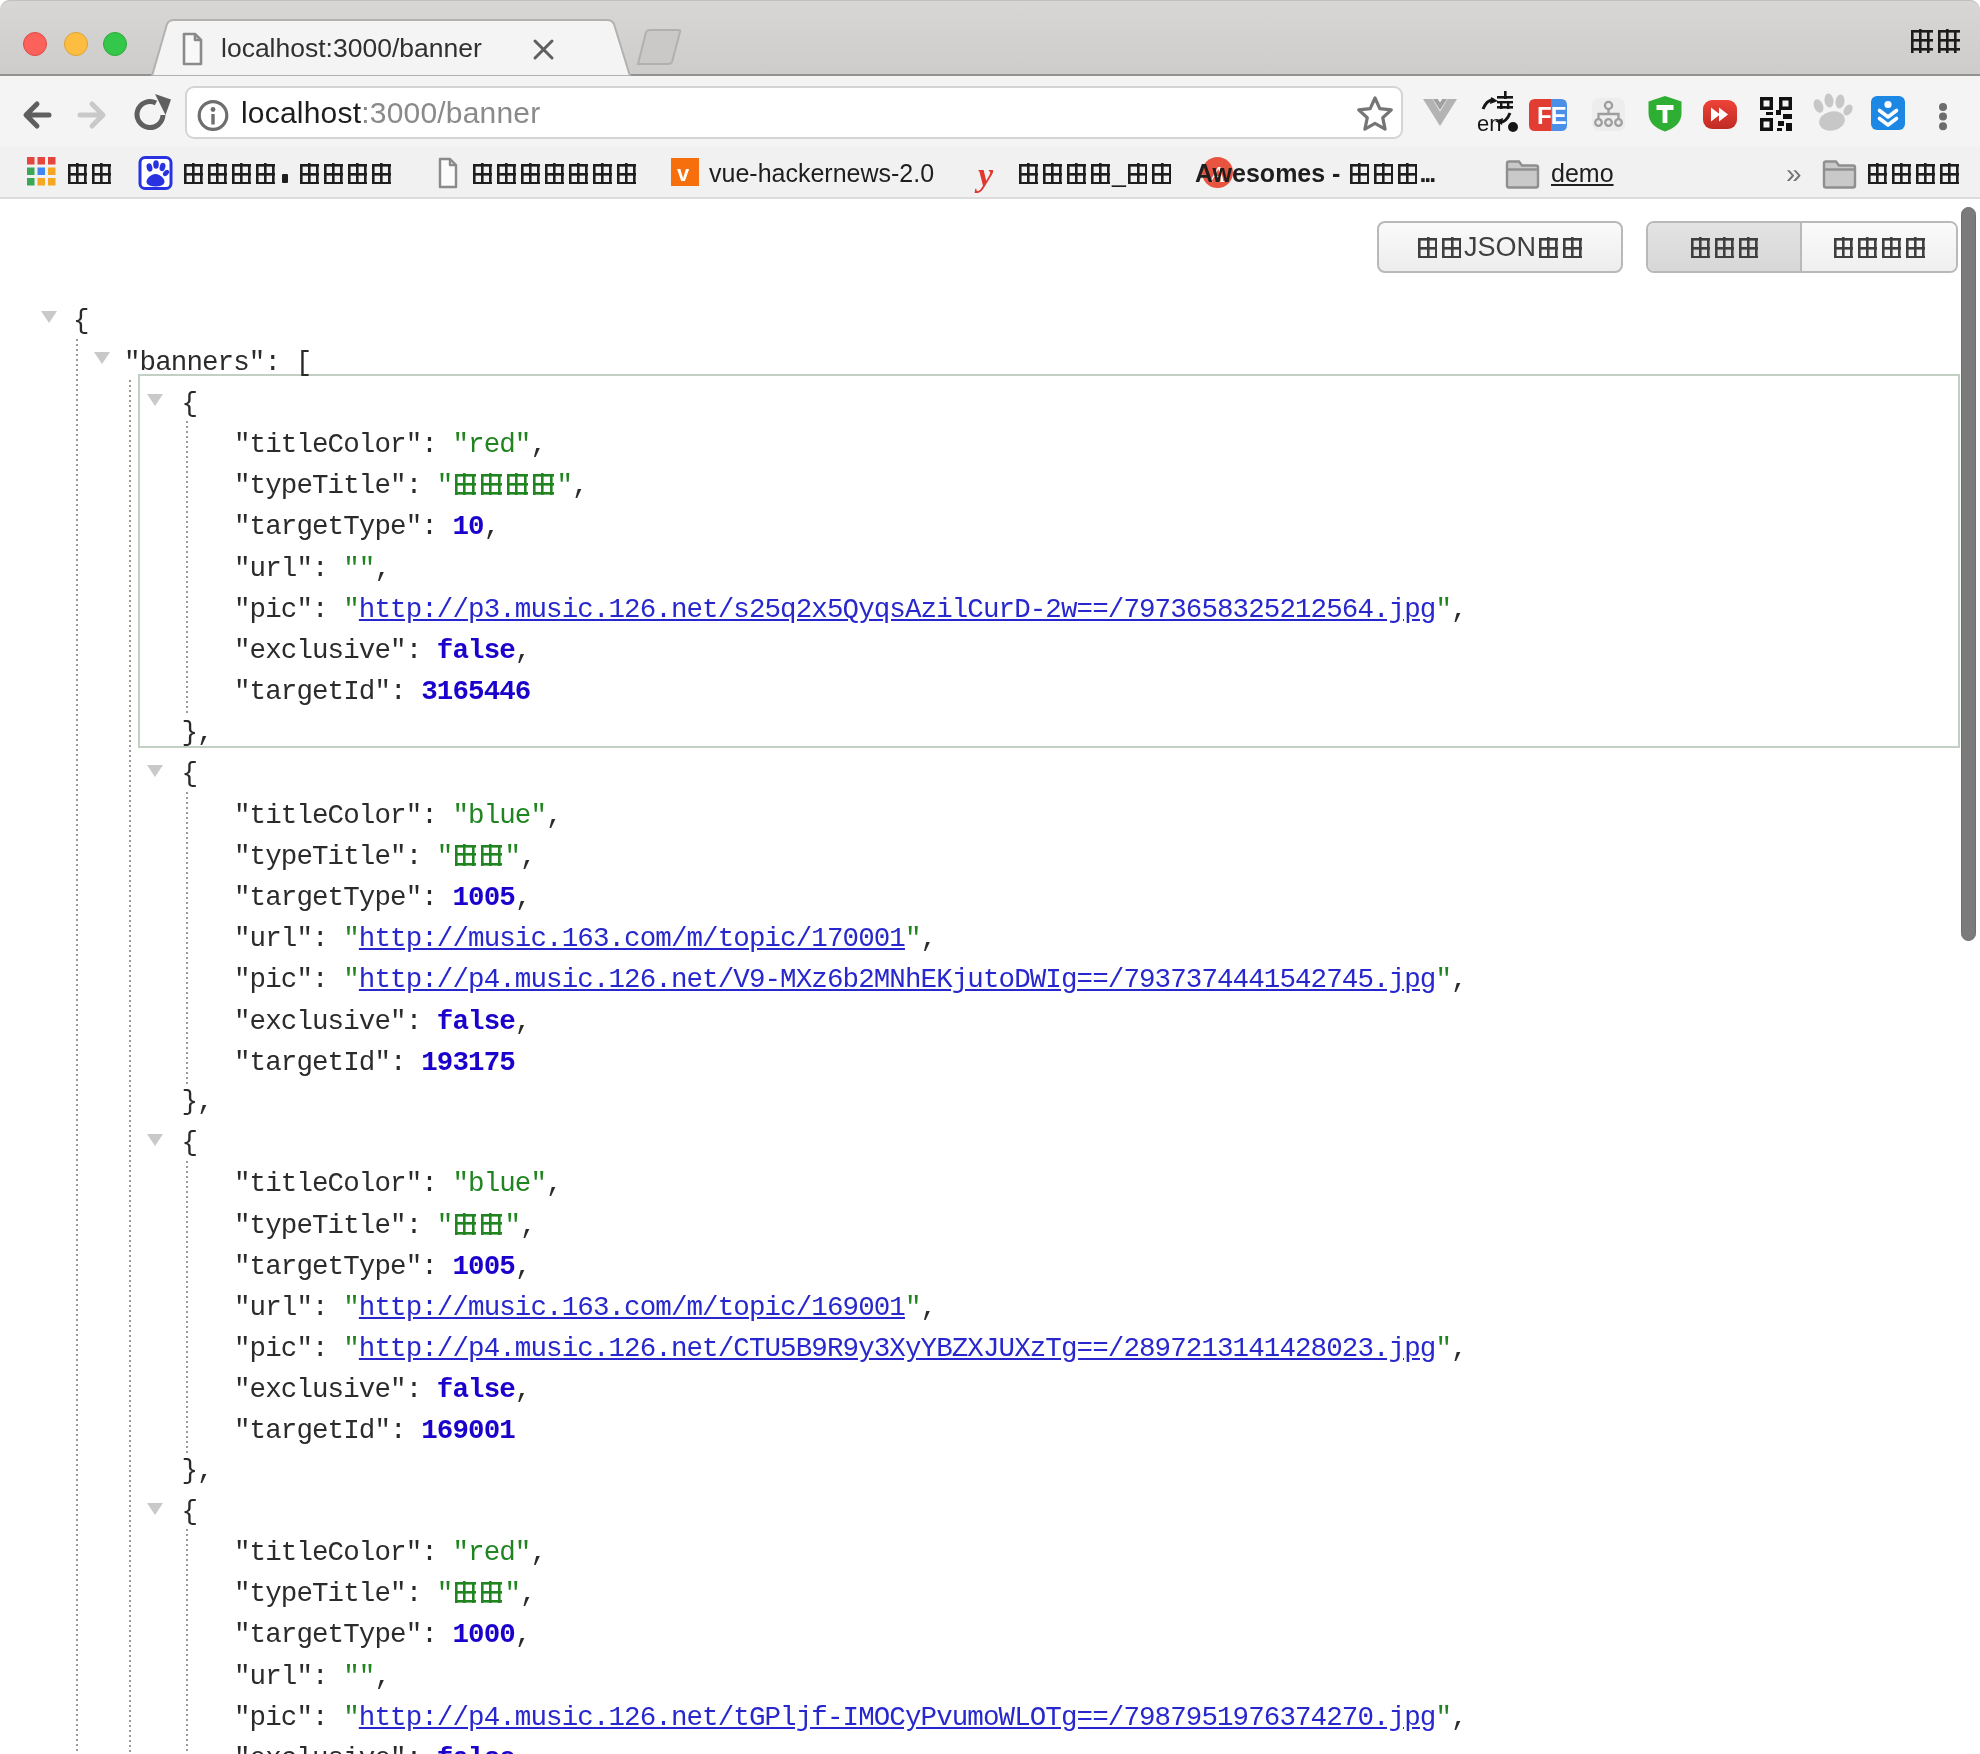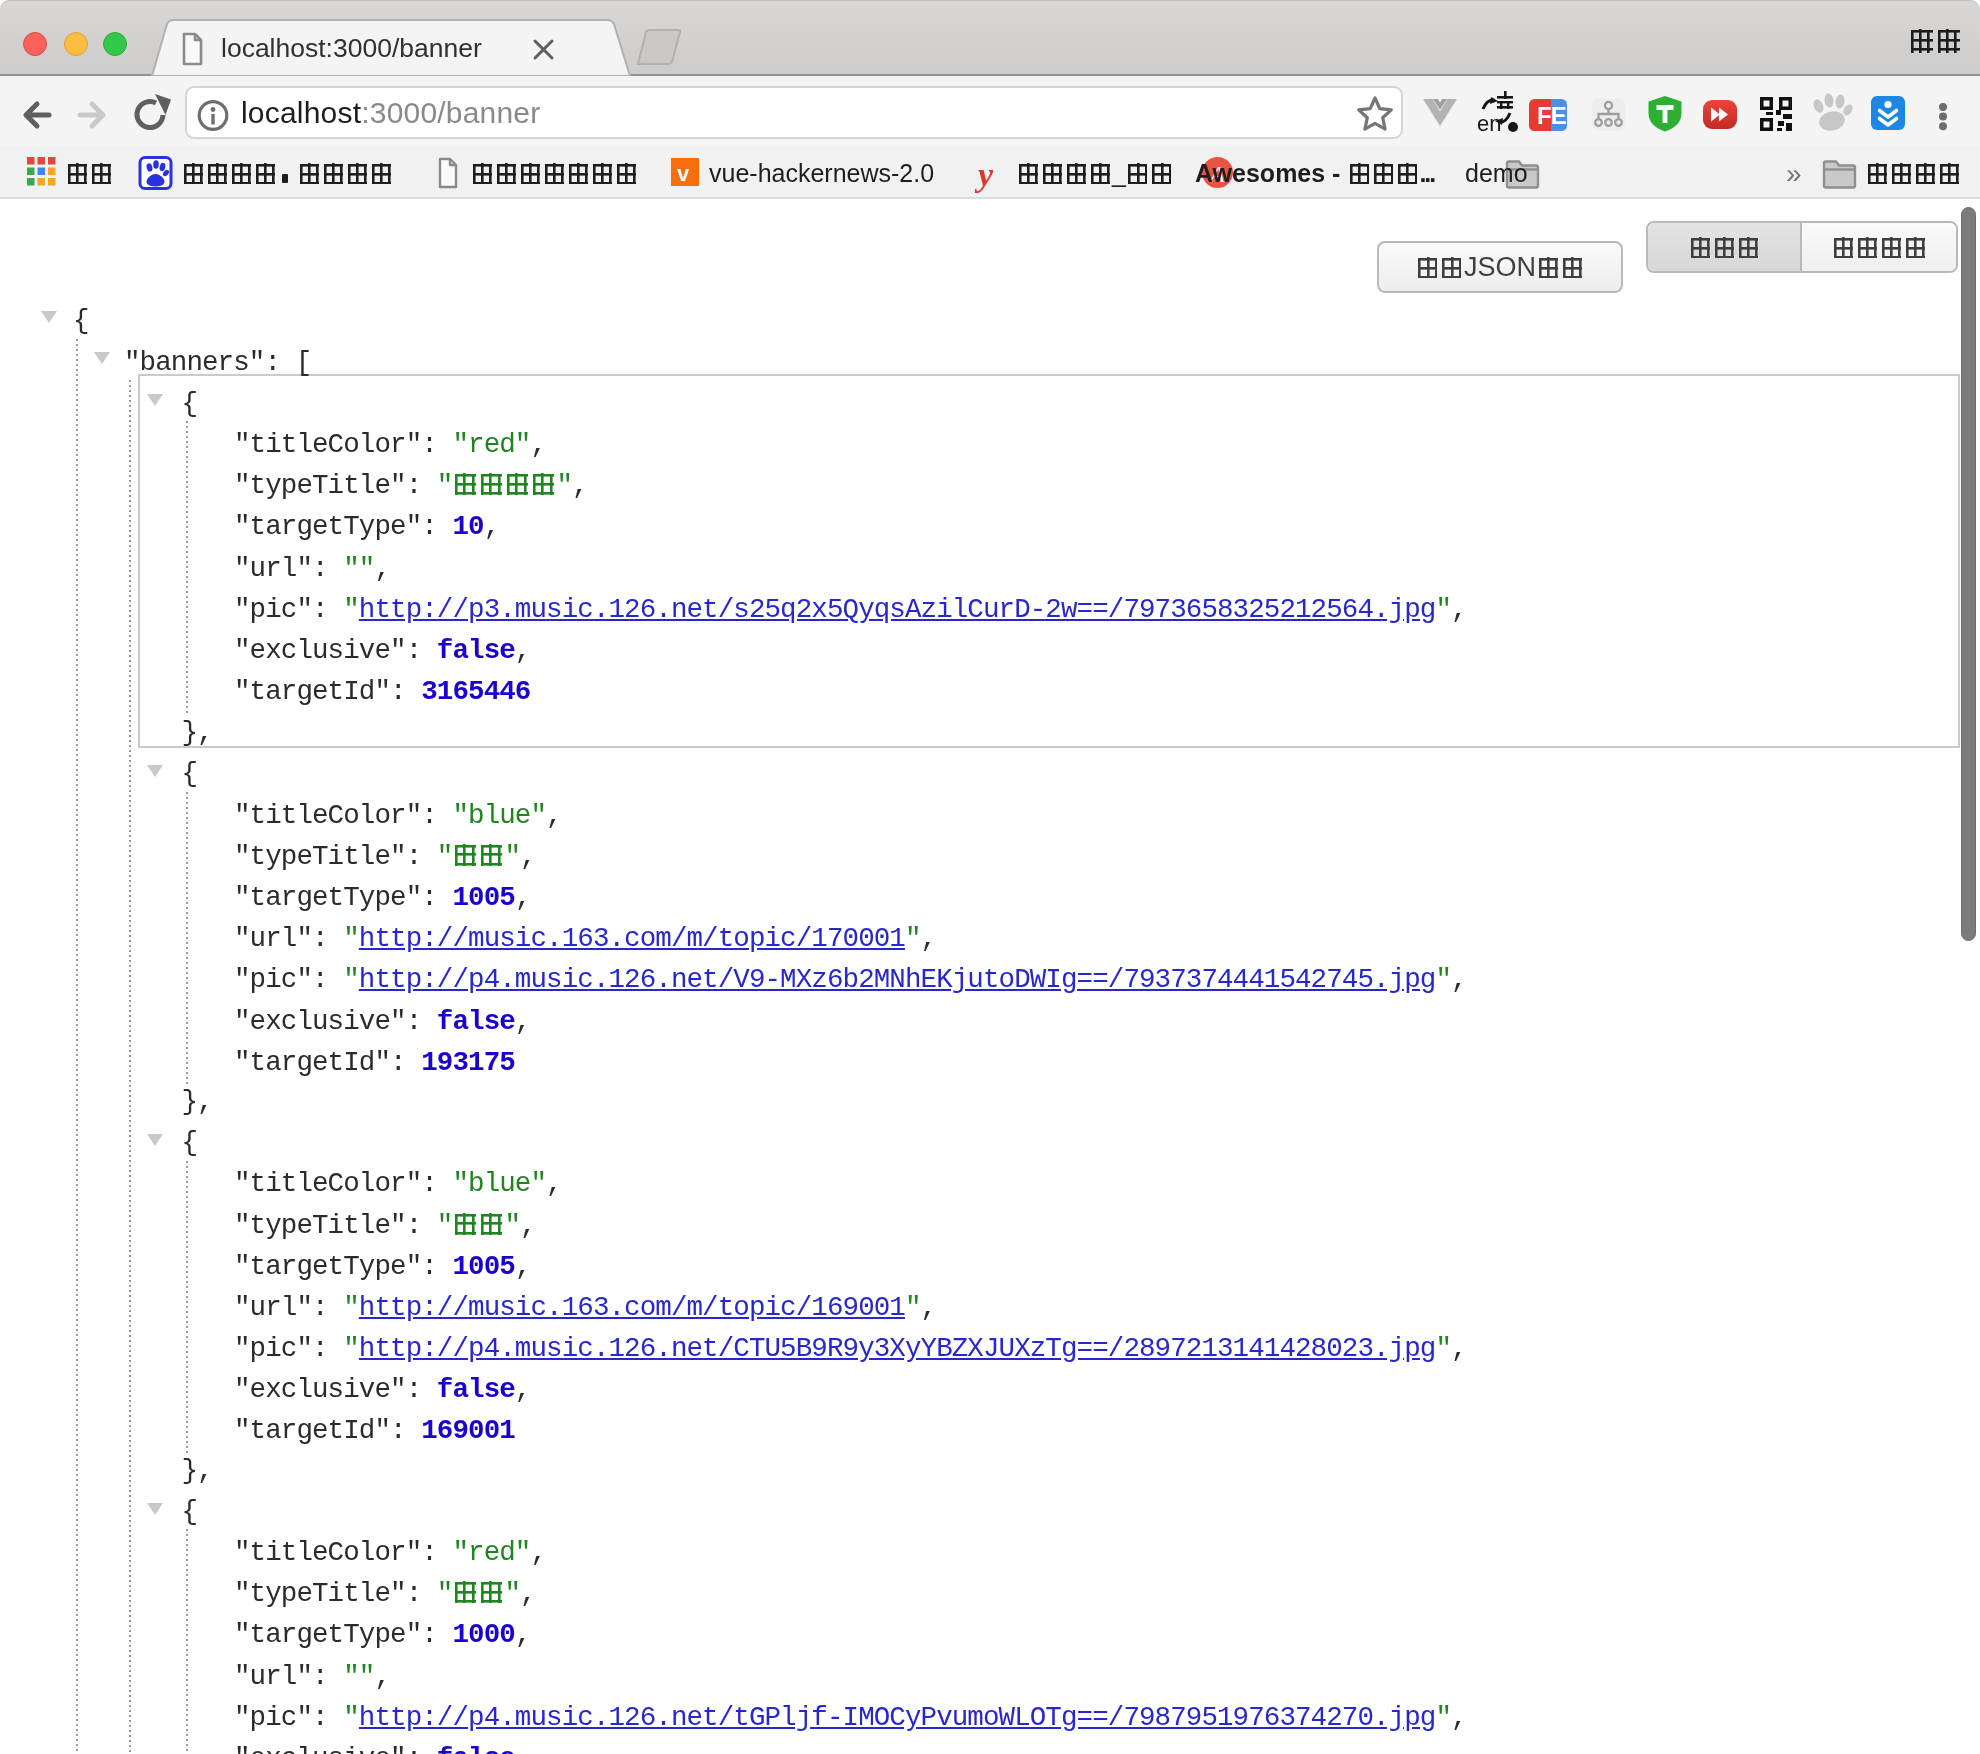--- a/index.html
+++ b/index.html
@@ -15,21 +15,21 @@
  linear-gradient(currentColor,currentColor) 0 1px/100% 2.6px no-repeat,
  linear-gradient(currentColor,currentColor) 0 9.5px/100% 2.6px no-repeat,
  linear-gradient(currentColor,currentColor) 0 19px/100% 2.6px no-repeat,
  linear-gradient(currentColor,currentColor) 8.5px 0/2.6px 100% no-repeat,
  linear-gradient(currentColor,currentColor) 0 1px/2.6px 100% no-repeat,
  linear-gradient(currentColor,currentColor) 16.7px 1px/2.6px 100% no-repeat;}
 .k.g{width:21px;height:22px;margin:0 2.5px;vertical-align:-2px;}
 .km{display:inline-block;width:16px;height:21px;margin:0 2px;position:relative;}
 .km:after{content:"";position:absolute;left:3px;bottom:-1px;width:6px;height:9px;background:currentColor;border-radius:1px;}
 
-#btn1{position:absolute;left:1377px;top:221px;width:246px;height:52px;box-sizing:border-box;border:2px solid #b9b9b9;border-radius:8px;background:linear-gradient(#fafafa,#ededed);text-align:center;line-height:49px;font-size:27px;color:#3f3f3f;margin-top:20px;}
+#btn1{position:absolute;left:1377px;top:221px;width:246px;height:52px;box-sizing:border-box;border:2px solid #b9b9b9;border-radius:8px;background:linear-gradient(#fafafa,#ededed);text-align:center;line-height:49px;font-size:27px;color:#3f3f3f;}
 #seg{position:absolute;left:1646px;top:221px;width:312px;height:52px;box-sizing:border-box;border:2px solid #b9b9b9;border-radius:8px;display:flex;}
 #seg .sl{width:154px;background:linear-gradient(#e3e3e3,#d7d7d7);border-right:2px solid #b9b9b9;border-radius:6px 0 0 6px;text-align:center;line-height:48px;font-size:27px;color:#3f3f3f;box-sizing:border-box;}
 #seg .sr{flex:1;background:linear-gradient(#fafafa,#efefef);border-radius:0 6px 6px 0;text-align:center;line-height:48px;font-size:27px;color:#3f3f3f;}
 #scroll{position:absolute;left:1961px;top:207px;width:15px;height:734px;background:#7b7b7b;border:1px solid #6e6e6e;border-radius:8px;box-sizing:border-box;}
 
 #hoverbox{position:absolute;left:138px;top:374px;width:1822px;height:374px;box-sizing:border-box;border:2px solid #c3cfc3;}
 #json{position:absolute;left:0;top:300.4px;width:1980px;font-family:"Liberation Mono",monospace;font-size:27.5px;letter-spacing:-0.9px;color:#2b2b2b;}
 .row{height:41.2px;line-height:41.2px;white-space:pre;}
 .p0{padding-left:73px;}.p1{padding-left:124px;}.p2{padding-left:181.5px;}.p3{padding-left:234px;}
 .s{color:#208420;}
@@ -191,21 +191,21 @@
     <path d="M1826,161.5 h10 l3,4 h14 q2,0 2,2 v18 q0,2 -2,2 h-27 q-2,0 -2,-2 v-22 q0,-2 2,-2 z" fill="#c9c9c9" stroke="#8f8f8f" stroke-width="2.4"></path>
     <path d="M1824,169.5 h31" stroke="#8f8f8f" stroke-width="2.4" fill="none"></path>
   </g>
 </svg>
 <div class="bkt" style="left:65px;"><span class="k"></span><span class="k"></span></div>
 <div class="bkt" style="left:181px;"><span class="k"></span><span class="k"></span><span class="k"></span><span class="k"></span><span class="km"></span><span class="k"></span><span class="k"></span><span class="k"></span><span class="k"></span></div>
 <div class="bkt" style="left:470px;"><span class="k"></span><span class="k"></span><span class="k"></span><span class="k"></span><span class="k"></span><span class="k"></span><span class="k"></span></div>
 <div class="bkt" style="left:709px;">vue-hackernews-2.0</div>
 <div class="bkt" style="left:1016px;"><span class="k"></span><span class="k"></span><span class="k"></span><span class="k"></span><span style="font-size:25px;">_</span><span class="k"></span><span class="k"></span></div>
 <div class="bkt" style="left:1195px;font-weight:bold;">Awesomes - <span class="k"></span><span class="k"></span><span class="k"></span><span style="letter-spacing:-2px;">...</span></div>
-<div class="bkt" style="left:1465px;">demo</div>
+<div class="bkt" style="left:1551px;text-decoration:underline;">demo</div>
 <div class="bkt" style="left:1865px;"><span class="k"></span><span class="k"></span><span class="k"></span><span class="k"></span></div>
 <div id="content"></div>
 <div id="btn1"><span class="k" style="margin-top:3px;"></span><span class="k" style="margin-top:3px;"></span><span style="font-family:'Liberation Sans';">JSON</span><span class="k" style="margin-top:3px;"></span><span class="k" style="margin-top:3px;"></span></div>
 <div id="seg">
     <div class="sl"><span class="k"></span><span class="k"></span><span class="k"></span></div>
     <div class="sr"><span class="k"></span><span class="k"></span><span class="k"></span><span class="k"></span></div>
   </div>
 <div id="scroll"></div>
 <div id="hoverbox"></div>
 <div id="json">

